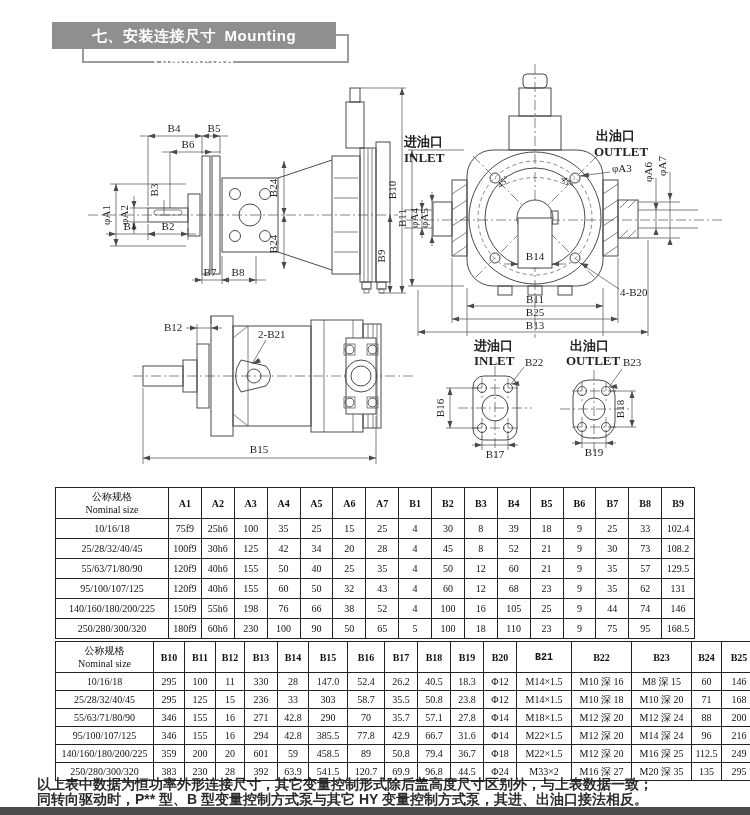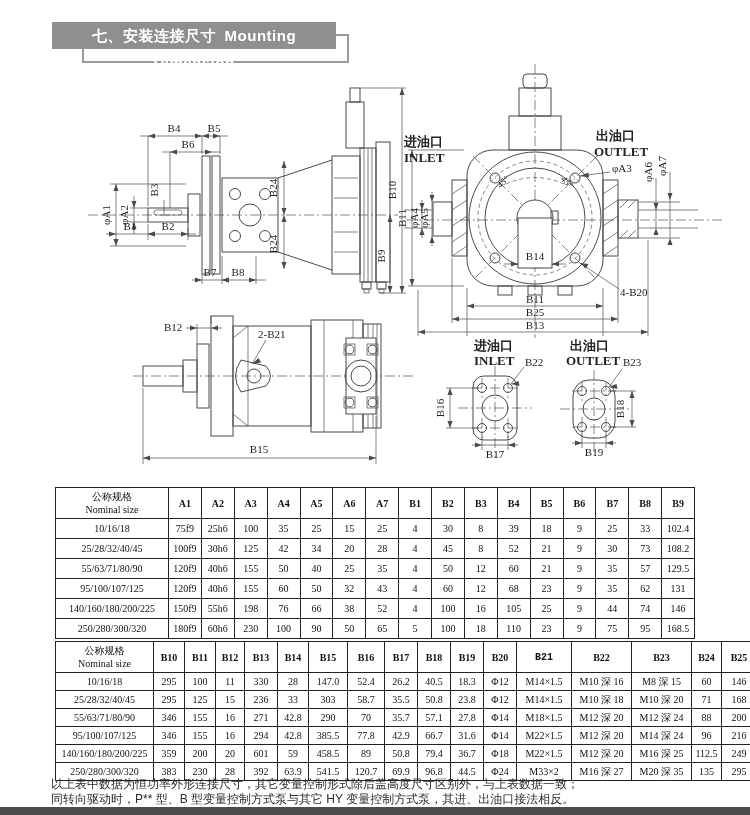--- a/index.html
+++ b/index.html
@@ -29,22 +29,22 @@
             font:10px "Liberation Serif",serif;color:#111;}
   table.tbl th,table.tbl td{border:1px solid #222;text-align:center;vertical-align:middle;
             padding:0 1px;overflow:hidden;white-space:nowrap;}
   table.tbl th{font-weight:bold;height:30px;}
   #t1{top:487px;} #t1 td{height:19px;}
   #t2{top:641px;} #t2 td{height:17px;}
   th.szc,td.szc{width:110px;}
   #t2 th.szc{width:95px;}
   .hdr2{line-height:13px;font-weight:normal;}
   
-  #footer{position:absolute;left:51px;top:777px;width:672px;
-          font-family:"Liberation Sans",sans-serif;font-weight:normal;font-size:12px;
+  #footer{position:absolute;left:37px;top:777px;width:672px;
+          font-family:"Liberation Sans",sans-serif;font-weight:bold;font-size:14px;
           color:#2b2b2b;line-height:15px;}
   #footer .ul{display:inline-block;border-bottom:2px solid #22c55e;padding-bottom:1px;}
   #bottom-bar{position:absolute;left:0;top:807px;width:750px;height:8px;background:#4c4c4c;}
 </style>
 </head>
 <body>
 
 <div id="page">
 
   <div id="title-outline"></div>

